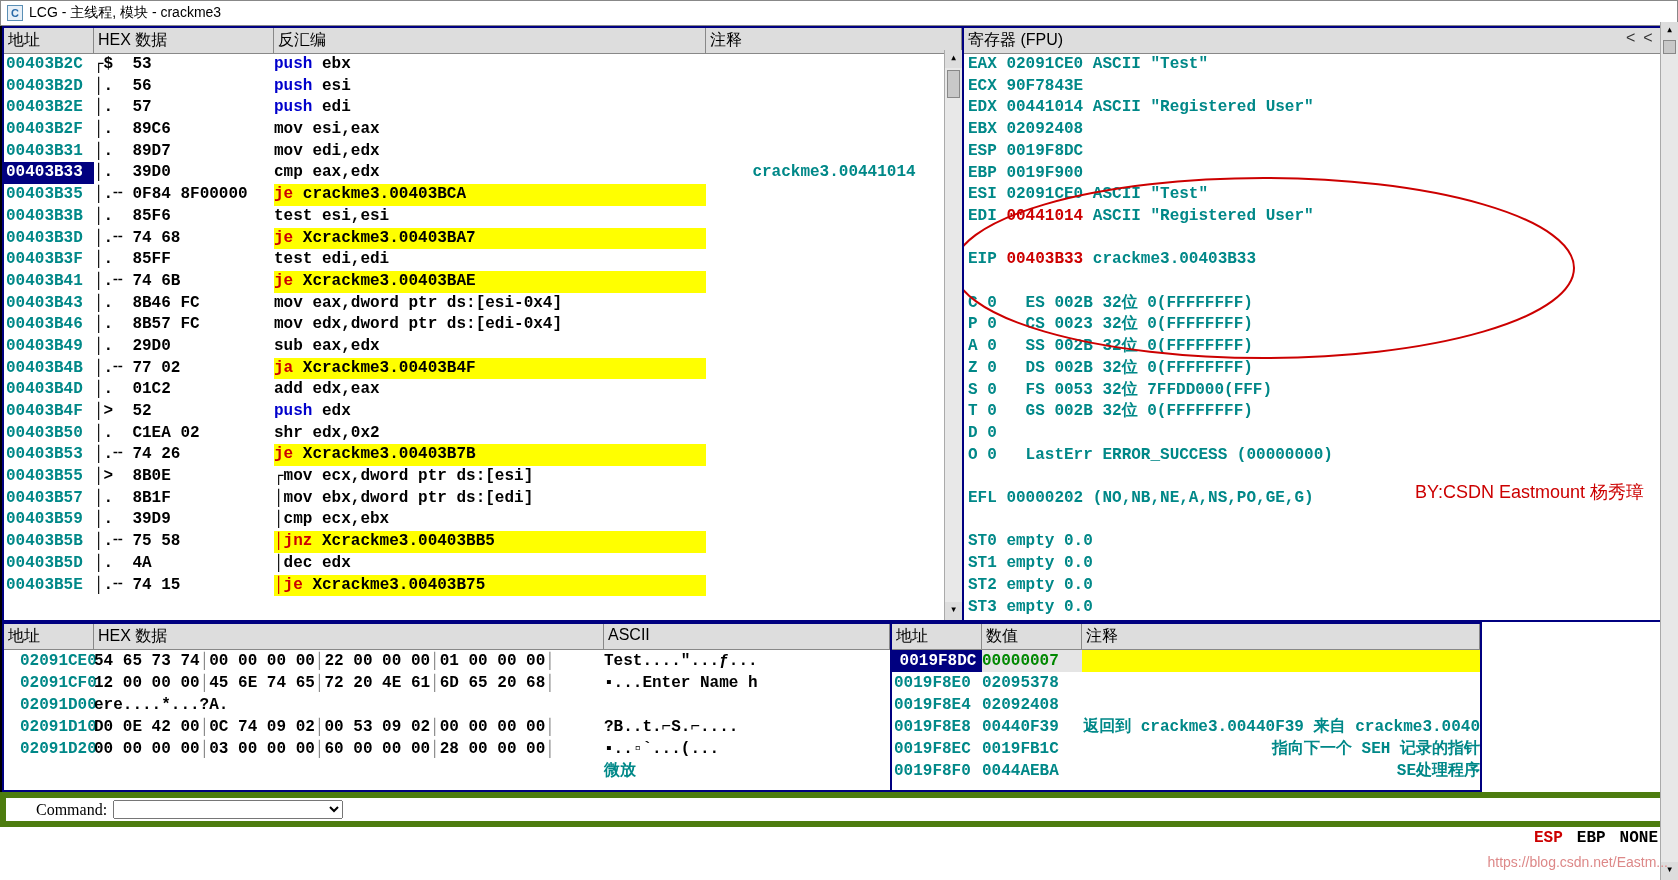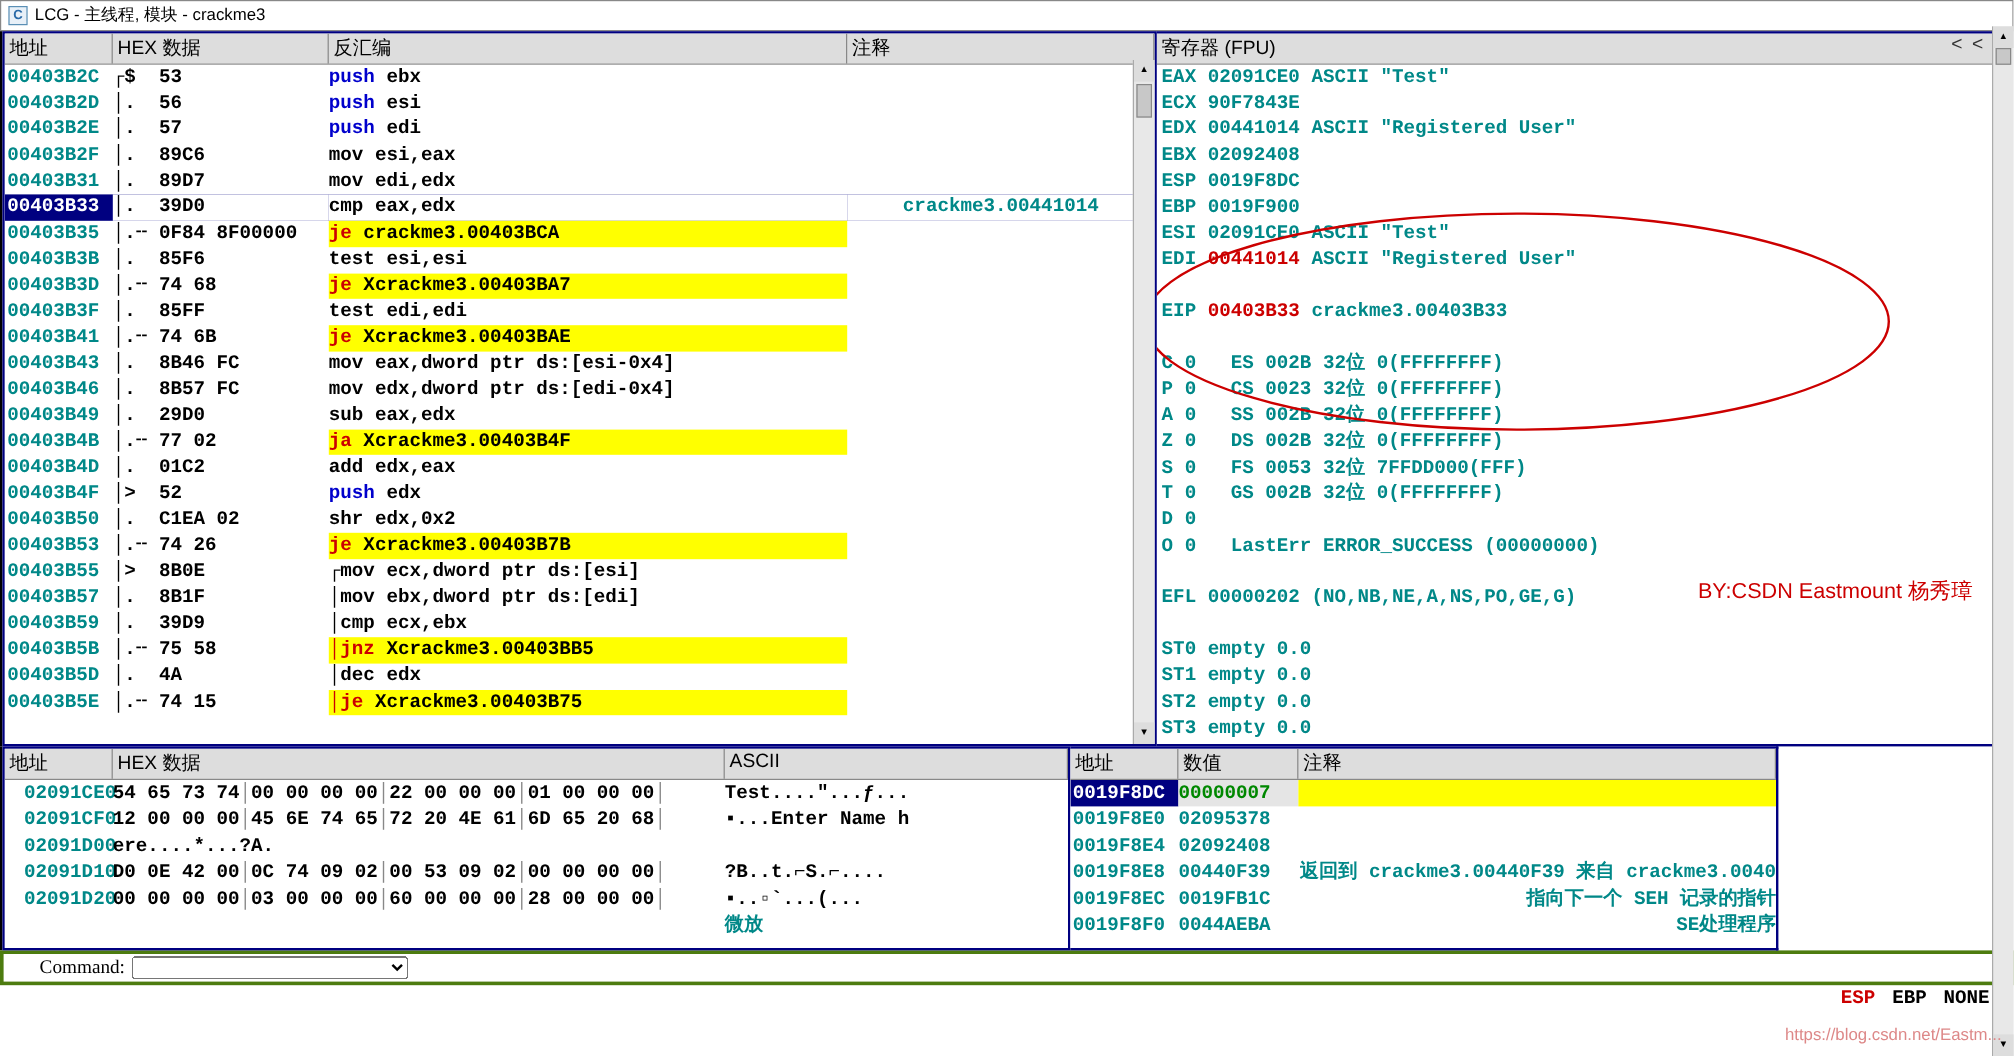--- a/index.html
+++ b/index.html
@@ -114,24 +114,24 @@
   .hex-panel{width:890px;border:2px solid #000080;display:flex;flex-direction:column;}
   .stack-panel{width:590px;border:2px solid #000080;border-left:none;display:flex;flex-direction:column;position:relative;}
   .hex-row{display:flex;white-space:pre;line-height:22px;color:#008888;}
   .hex-row .c-ha{width:90px;padding-left:16px;}
   .hex-row .c-hb{width:510px;color:#000;}
   .hex-row .c-ht{flex:1;color:#000;}
   .stack-row{display:flex;white-space:pre;line-height:22px;}
   .stack-row .c-sa{width:90px;color:#008888;padding-left:2px;}
   .stack-row .c-sv{width:100px;color:#008888;}
   .stack-row .c-sc{flex:1;color:#008888;text-align:right;}
-  .stack-row.sel .c-sa{background:#000080;color:#fff;}
+  .stack-row.sel .c-sa{background:#000080;color:#fff;text-align:center;}
   .stack-row.sel .c-sv{background:#e5e5e5;color:#008800;}
   .stack-row.sel .c-sc{background:yellow;}
-  .cmd-bar{display:flex;align-items:center;gap:6px;border:3px solid #4d7c0f; padding:2px 30px; font-family:"Times New Roman",serif; font-weight:normal;}
+  .cmd-bar{display:flex;align-items:center;gap:6px;border:6px solid #4d7c0f; padding:2px 30px; font-family:"Times New Roman",serif; font-weight:normal;}
   .cmd-bar select{width:230px;}
   .status-bar{display:flex; justify-content:flex-end; gap:14px; padding:2px 20px; font-family:"Courier New",monospace;}
   .status-bar .esp{color:#cc0000;}
   .overlay-svg{position:absolute;top:24px;left:0;pointer-events:none;}
   .watermark{position:absolute; right:10px; bottom:10px; color:#d88; font-family:Arial; font-size:14px; font-weight:normal;padding-left:16px;}
   .byline{position:absolute; right:30px; top:452px; color:#cc0000; font-family:"SimSun",Arial; font-size:18px; font-weight:normal;}
   .hex-sep{color:#888;}
 </style>
 </head>
 <body>

